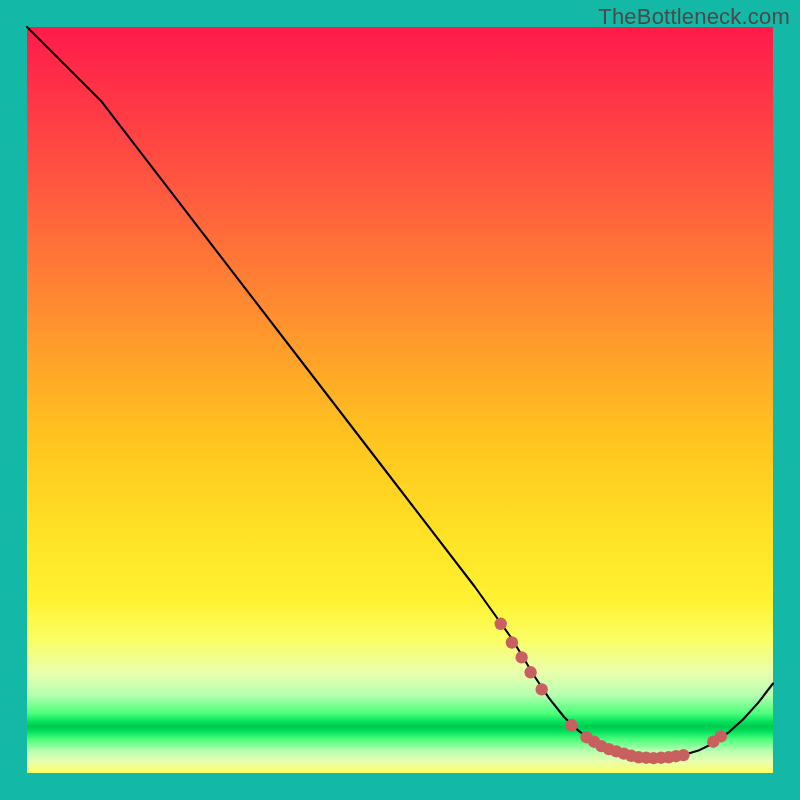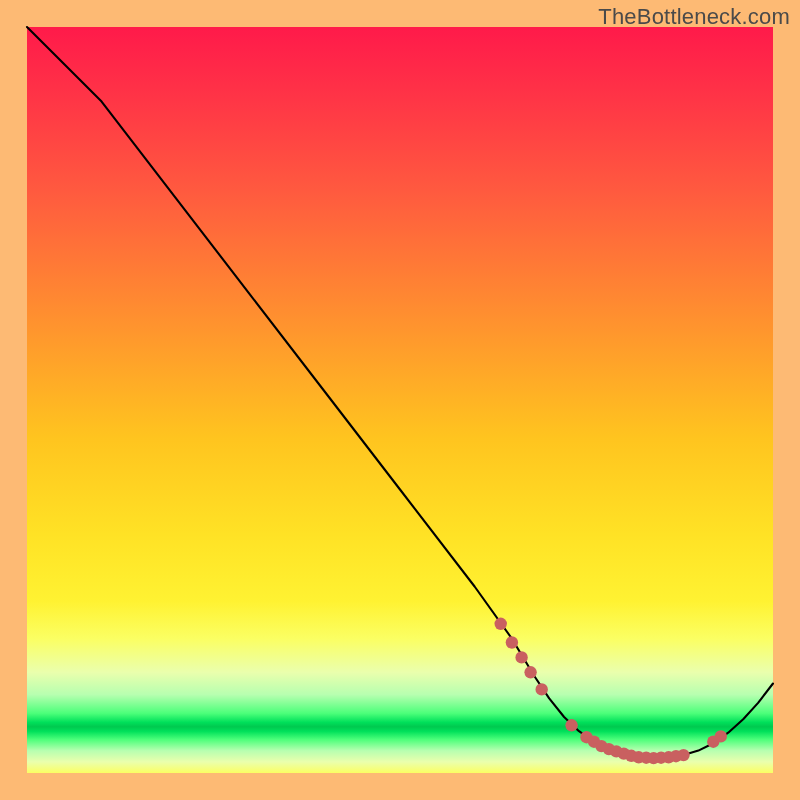--- a/index.html
+++ b/index.html
@@ -8,21 +8,21 @@
     width: 800px;
     height: 800px;
     background: #000;
     overflow: hidden;
     font-family: Arial, Helvetica, sans-serif;
   }
   .frame {
     position: relative;
     width: 800px;
     height: 800px;
-    background: #fdba74;
+    background: #14b8a6;
   }
   .watermark {
     position: absolute;
     top: 4px;
     right: 10px;
     color: #4a4a4a;
     font-size: 22px;
     font-weight: 500;
     letter-spacing: 0.2px;
     user-select: none;

